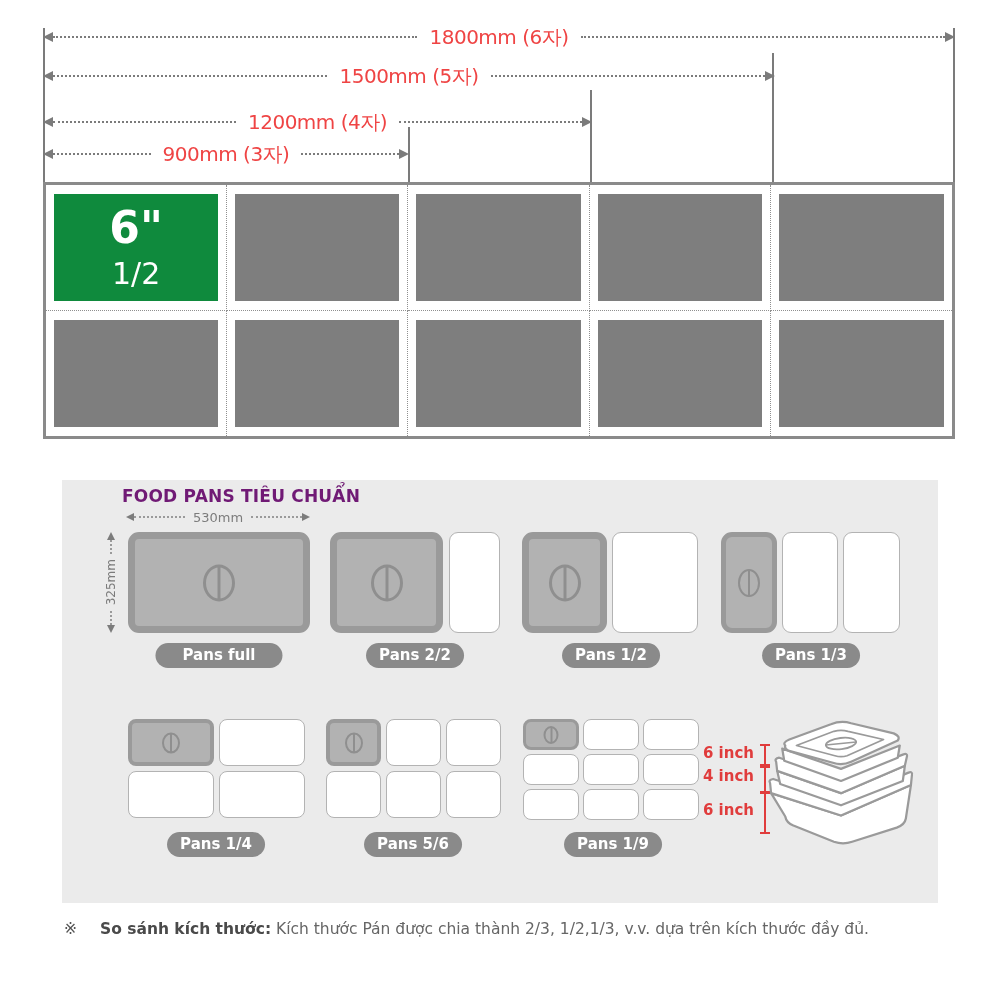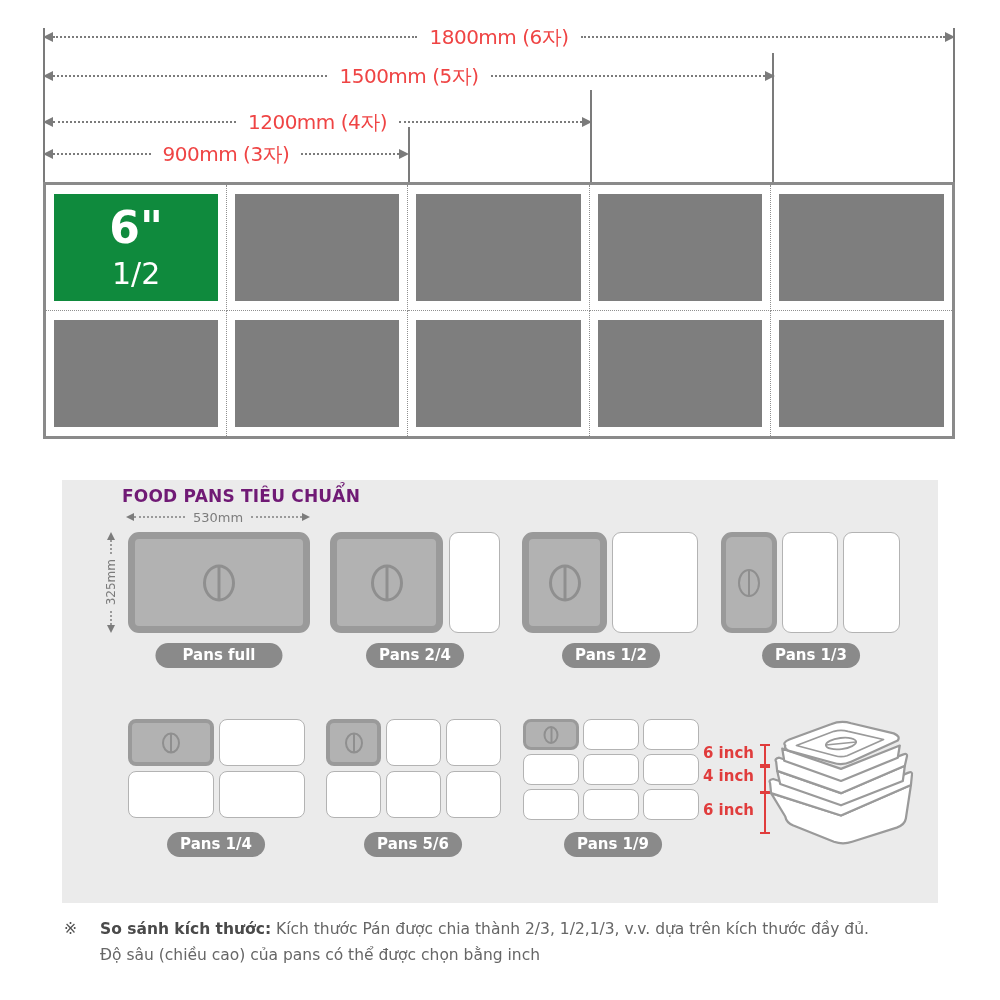--- a/index.html
+++ b/index.html
@@ -197,21 +197,21 @@
   </div>
   <div class="g" style="left:659px;gap:5px;">
     <div class="pan" style="width:56px;border-width:5px;">
         <span class="lidicon md"></span>
       </div>
     <div class="wpan" style="width:56px;"></div>
     <div class="wpan" style="width:57px;"></div>
   </div>
 
   <div class="pill wide r1pill" style="left:157px;">Pans full</div>
-  <div class="pill r1pill" style="left:353px;">Pans 2/4</div>
+  <div class="pill r1pill" style="left:353px;">Pans 2/2</div>
   <div class="pill r1pill" style="left:549px;">Pans 1/2</div>
   <div class="pill r1pill" style="left:749px;">Pans 1/3</div>
 
   <div class="q" style="left:66px;grid-template-columns:86px 86px;grid-template-rows:47px 47px;gap:5px;">
     <div class="qc gq">
         <span class="lidicon sm"></span>
       </div>
     <div class="qc"></div>
     <div class="qc"></div>
     <div class="qc"></div>
@@ -262,14 +262,14 @@
       <path fill="none" stroke-width="1.6" d="M31,29 L68,15 Q75,13 82,15 L117,23 L81,39 Q75,41 69,39 Z"></path>
       <ellipse cx="75" cy="27" rx="15" ry="5.5" transform="rotate(-7 75 27)" stroke-width="1.8"></ellipse>
       <line x1="60" y1="28.5" x2="90" y2="25.5" stroke-width="1.6"></line>
     </g>
   </svg>
 </div>
 
 <div class="note">
   <span class="mk">※</span>
   <span class="txt"><b>So sánh kích thước:</b><span> Kích thước Pán được chia thành 2/3, 1/2,1/3, v.v. dựa trên kích thước đầy đủ.</span><br>
-  <span>Độ sâu (chiều cao) của pans có thể được chọn bằng inch</span></span>
+  </span>
 </div>
 
 </body></html>

